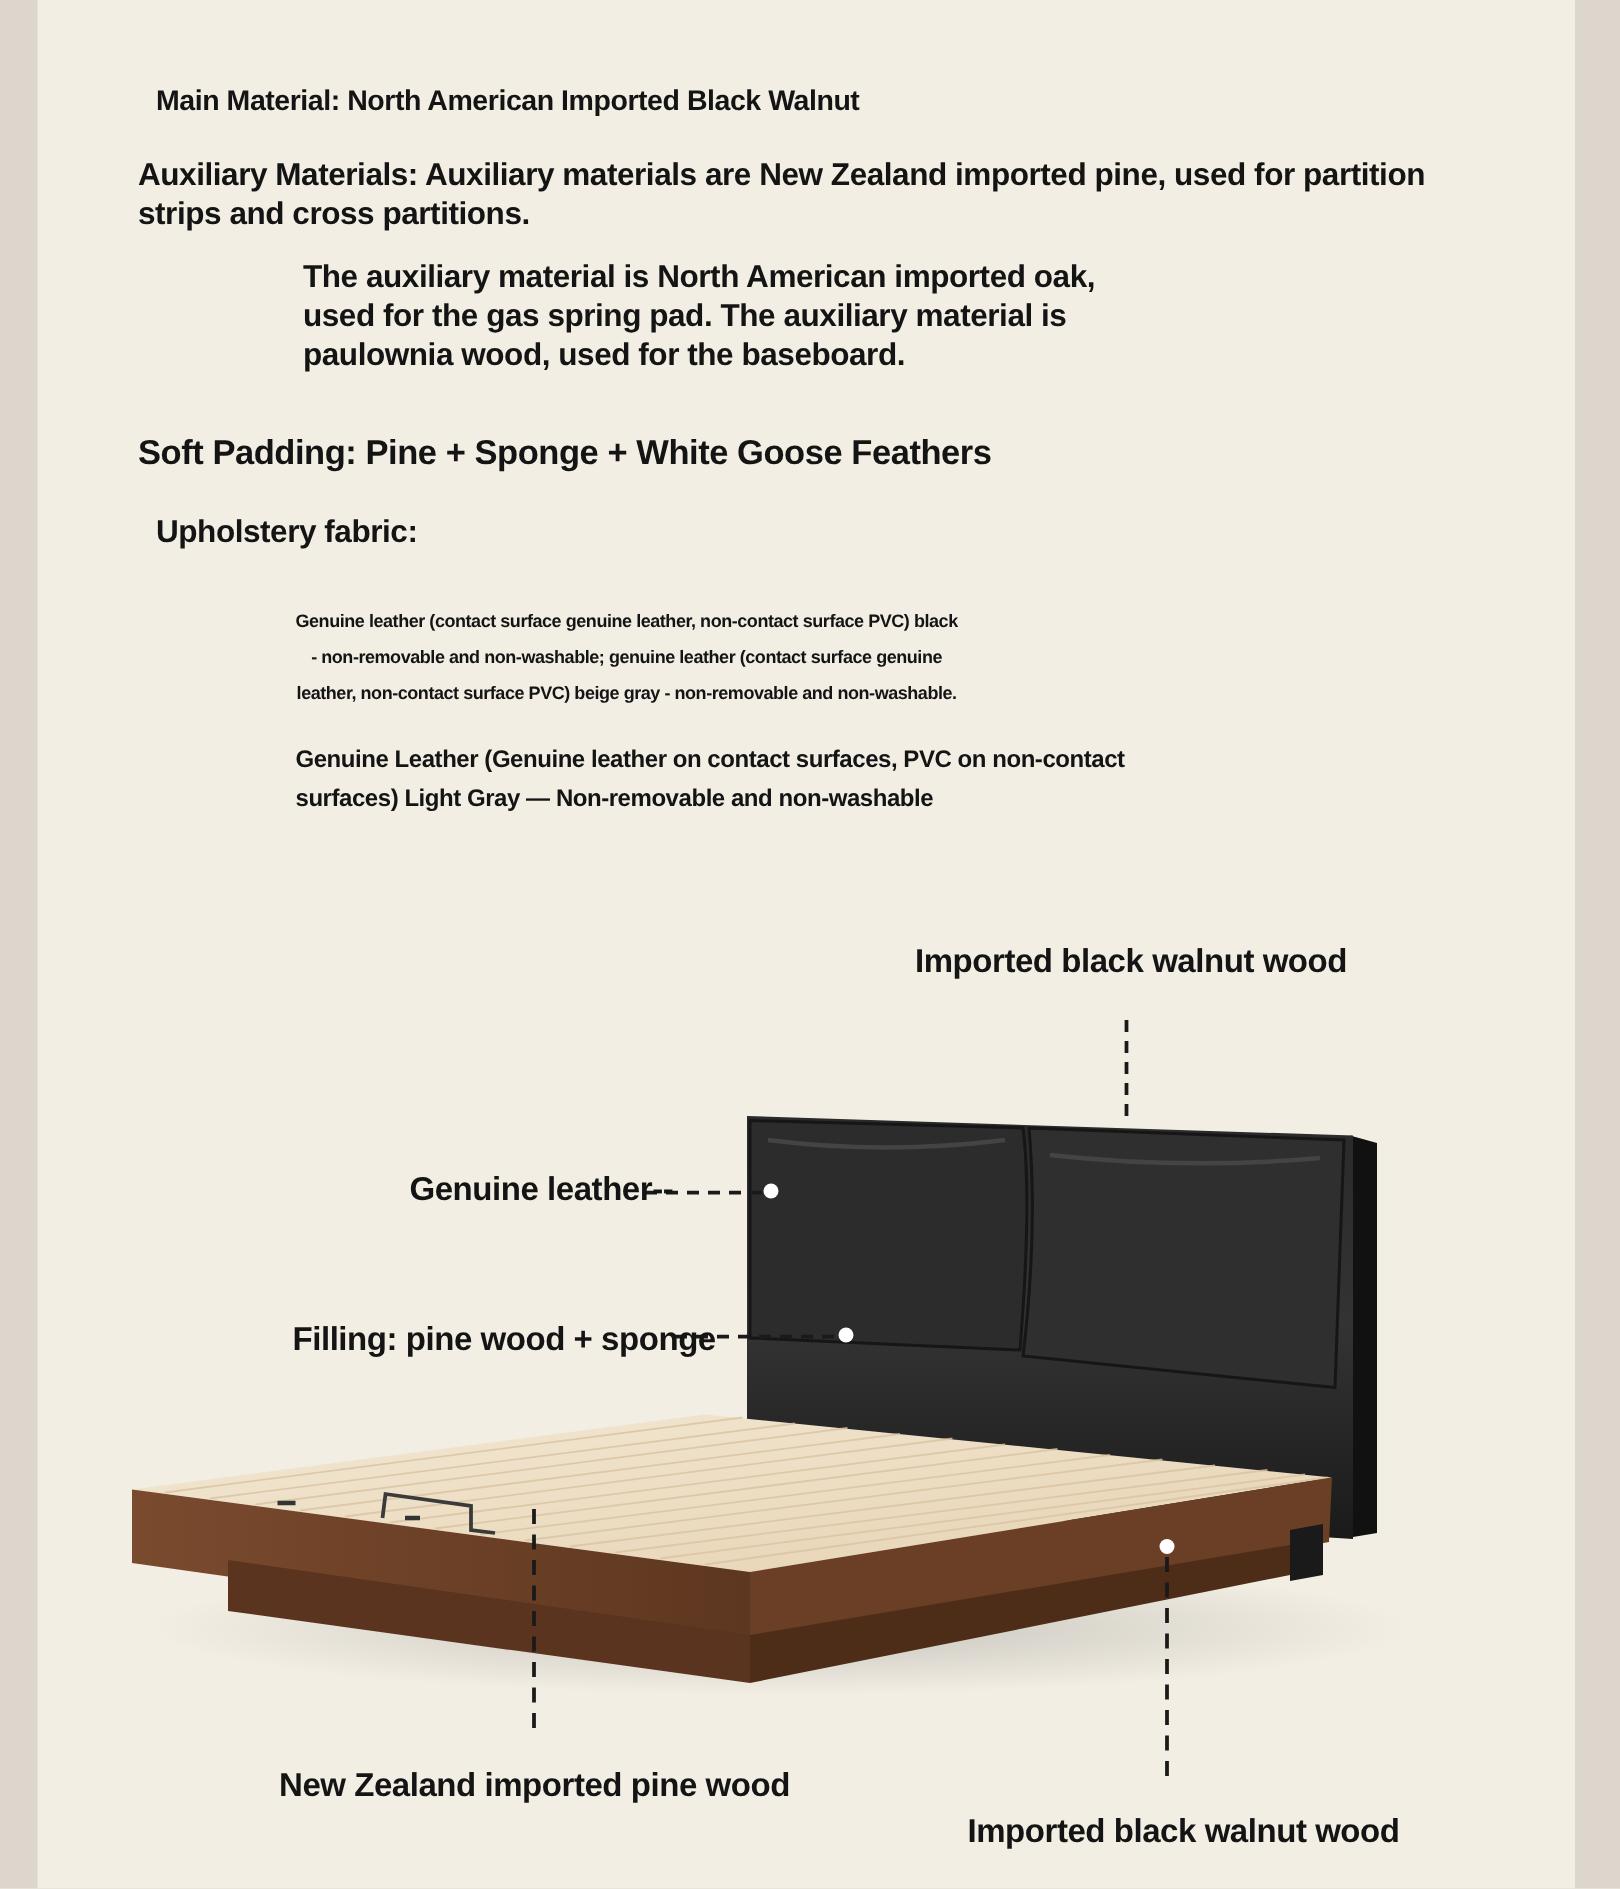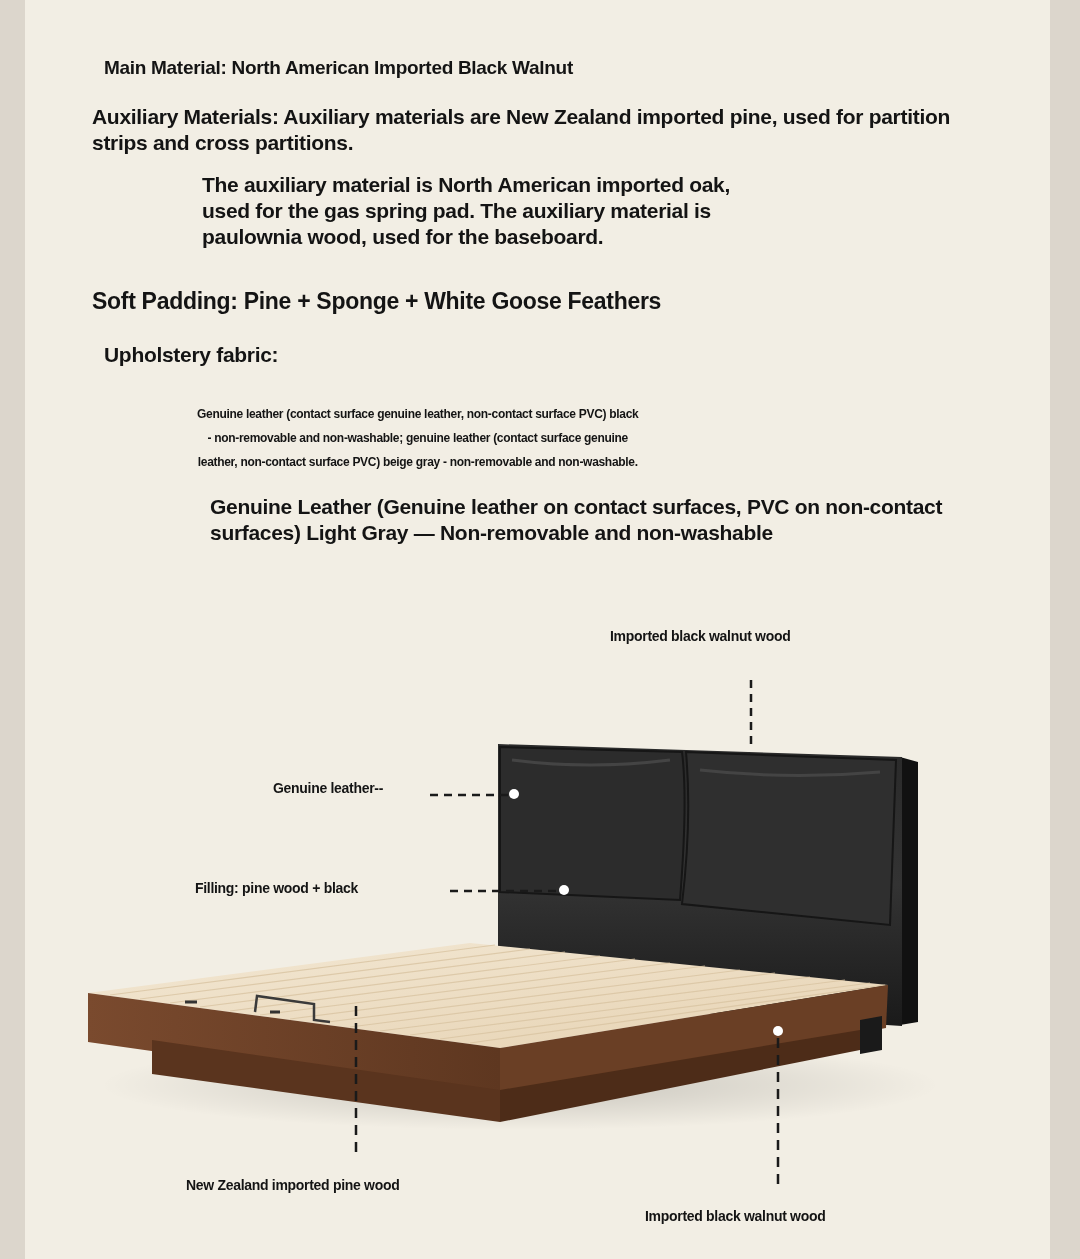--- a/index.html
+++ b/index.html
@@ -13,22 +13,22 @@
     position: absolute; left: 25px; top: 0; width: 1025px; height: 1259px;
     background: #f2eee4;
   }
   .t { position: absolute; margin: 0; font-weight: bold; letter-spacing: -0.3px; white-space: nowrap; }
   .main-mat { left: 104px; top: 40px; font-size: 19px; margin-top: 17px; }
   .aux-mat { left: 92px; top: 104px; font-size: 21px; line-height: 26px; }
   .aux-sub { left: 202px; top: 172px; font-size: 21px; line-height: 26px; }
   .soft { left: 92px; top: 288px; font-size: 23px; }
   .uph { left: 104px; top: 343px; font-size: 21px; }
   .uph-1 { left: 197px; top: 402px; font-size: 12px; line-height: 24px; text-align: center; }
-  .uph-2 { left: 210px; top: 494px; font-size: 21px; line-height: 26px; }
-  .callout { font-size: 14px; }
+  .uph-2 { left: 197px; top: 494px; font-size: 16px; line-height: 26px; }
+  .callout { font-size: 22px; }
   .c-top { left: 610px; top: 628px; }
   .c-leather { left: 273px; top: 780px; }
   .c-filling { left: 195px; top: 880px; }
   .c-pine { left: 186px; top: 1177px; }
   .c-walnut { left: 645px; top: 1208px; }
 
   .bed { position: absolute; left: 0; top: 0; width: 1080px; height: 1259px; }
 </style>
 </head>
 <body>
@@ -134,15 +134,15 @@
   <circle cx="564" cy="890" r="5" fill="#fff"></circle>
 
   <line x1="356" y1="1006" x2="356" y2="1158" stroke="#1a1a1a" stroke-width="2.5" stroke-dasharray="10 7"></line>
 
   <circle cx="778" cy="1031" r="5" fill="#fff"></circle>
   <line x1="778" y1="1038" x2="778" y2="1190" stroke="#1a1a1a" stroke-width="2.5" stroke-dasharray="10 7"></line>
 </svg>
 
 <p class="t callout c-top">Imported black walnut wood</p>
 <p class="t callout c-leather">Genuine leather--</p>
-<p class="t callout c-filling">Filling: pine wood + black</p>
+<p class="t callout c-filling">Filling: pine wood + sponge</p>
 <p class="t callout c-pine">New Zealand imported pine wood</p>
 <p class="t callout c-walnut">Imported black walnut wood</p>
 
 </body></html>

